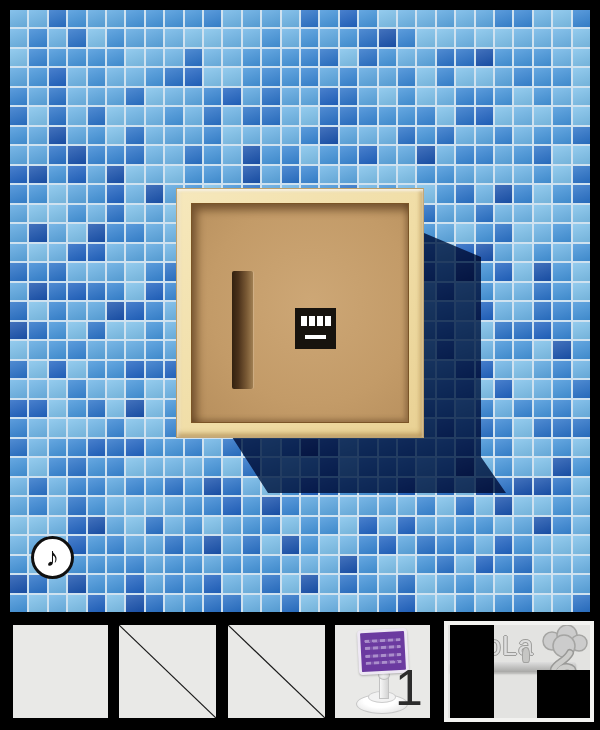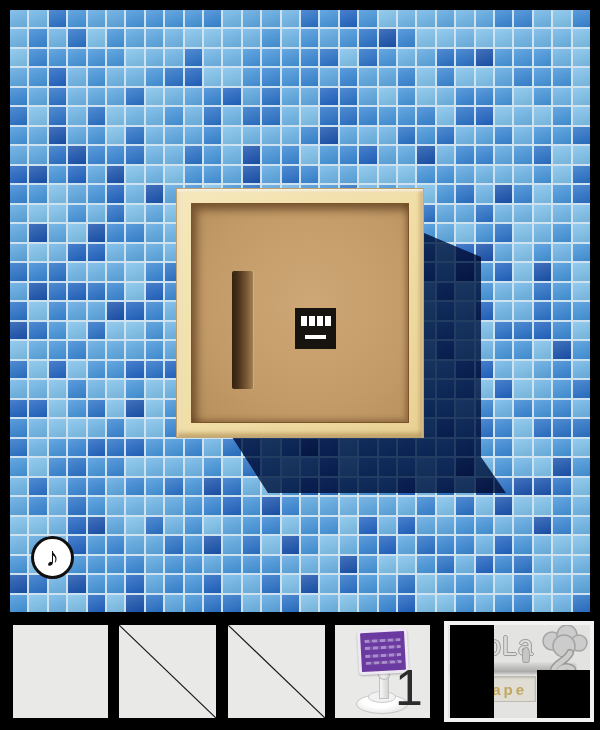--- a/index.html
+++ b/index.html
@@ -1090,18 +1090,15 @@
   <svg class="logo-tree" width="54" height="56" viewBox="0 0 54 56">
     <g fill="#cccccc" stroke="#a5a5a3" stroke-width="1.5">
       <circle cx="16" cy="16" r="9"></circle>
       <circle cx="31" cy="10" r="10"></circle>
       <circle cx="43" cy="18" r="8"></circle>
       <circle cx="28" cy="21" r="11"></circle>
     </g>
     <path d="M34,28 C30,36 20,38 18,44 C16,53 32,56 36,48 C39,41 27,40 23,46" fill="none" stroke="#9a9a98" stroke-width="8" stroke-linecap="round"></path>
     <path d="M34,28 C30,36 20,38 18,44 C16,53 32,56 36,48 C39,41 27,40 23,46" fill="none" stroke="#cdcdcb" stroke-width="5" stroke-linecap="round"></path>
   </svg>
-  <div class="logo-plaque">
-    <span>ape</span>
-  </div>
   <div class="censor censor-left"></div>
   <div class="censor censor-right"></div>
 </div>
 
 </body></html>

